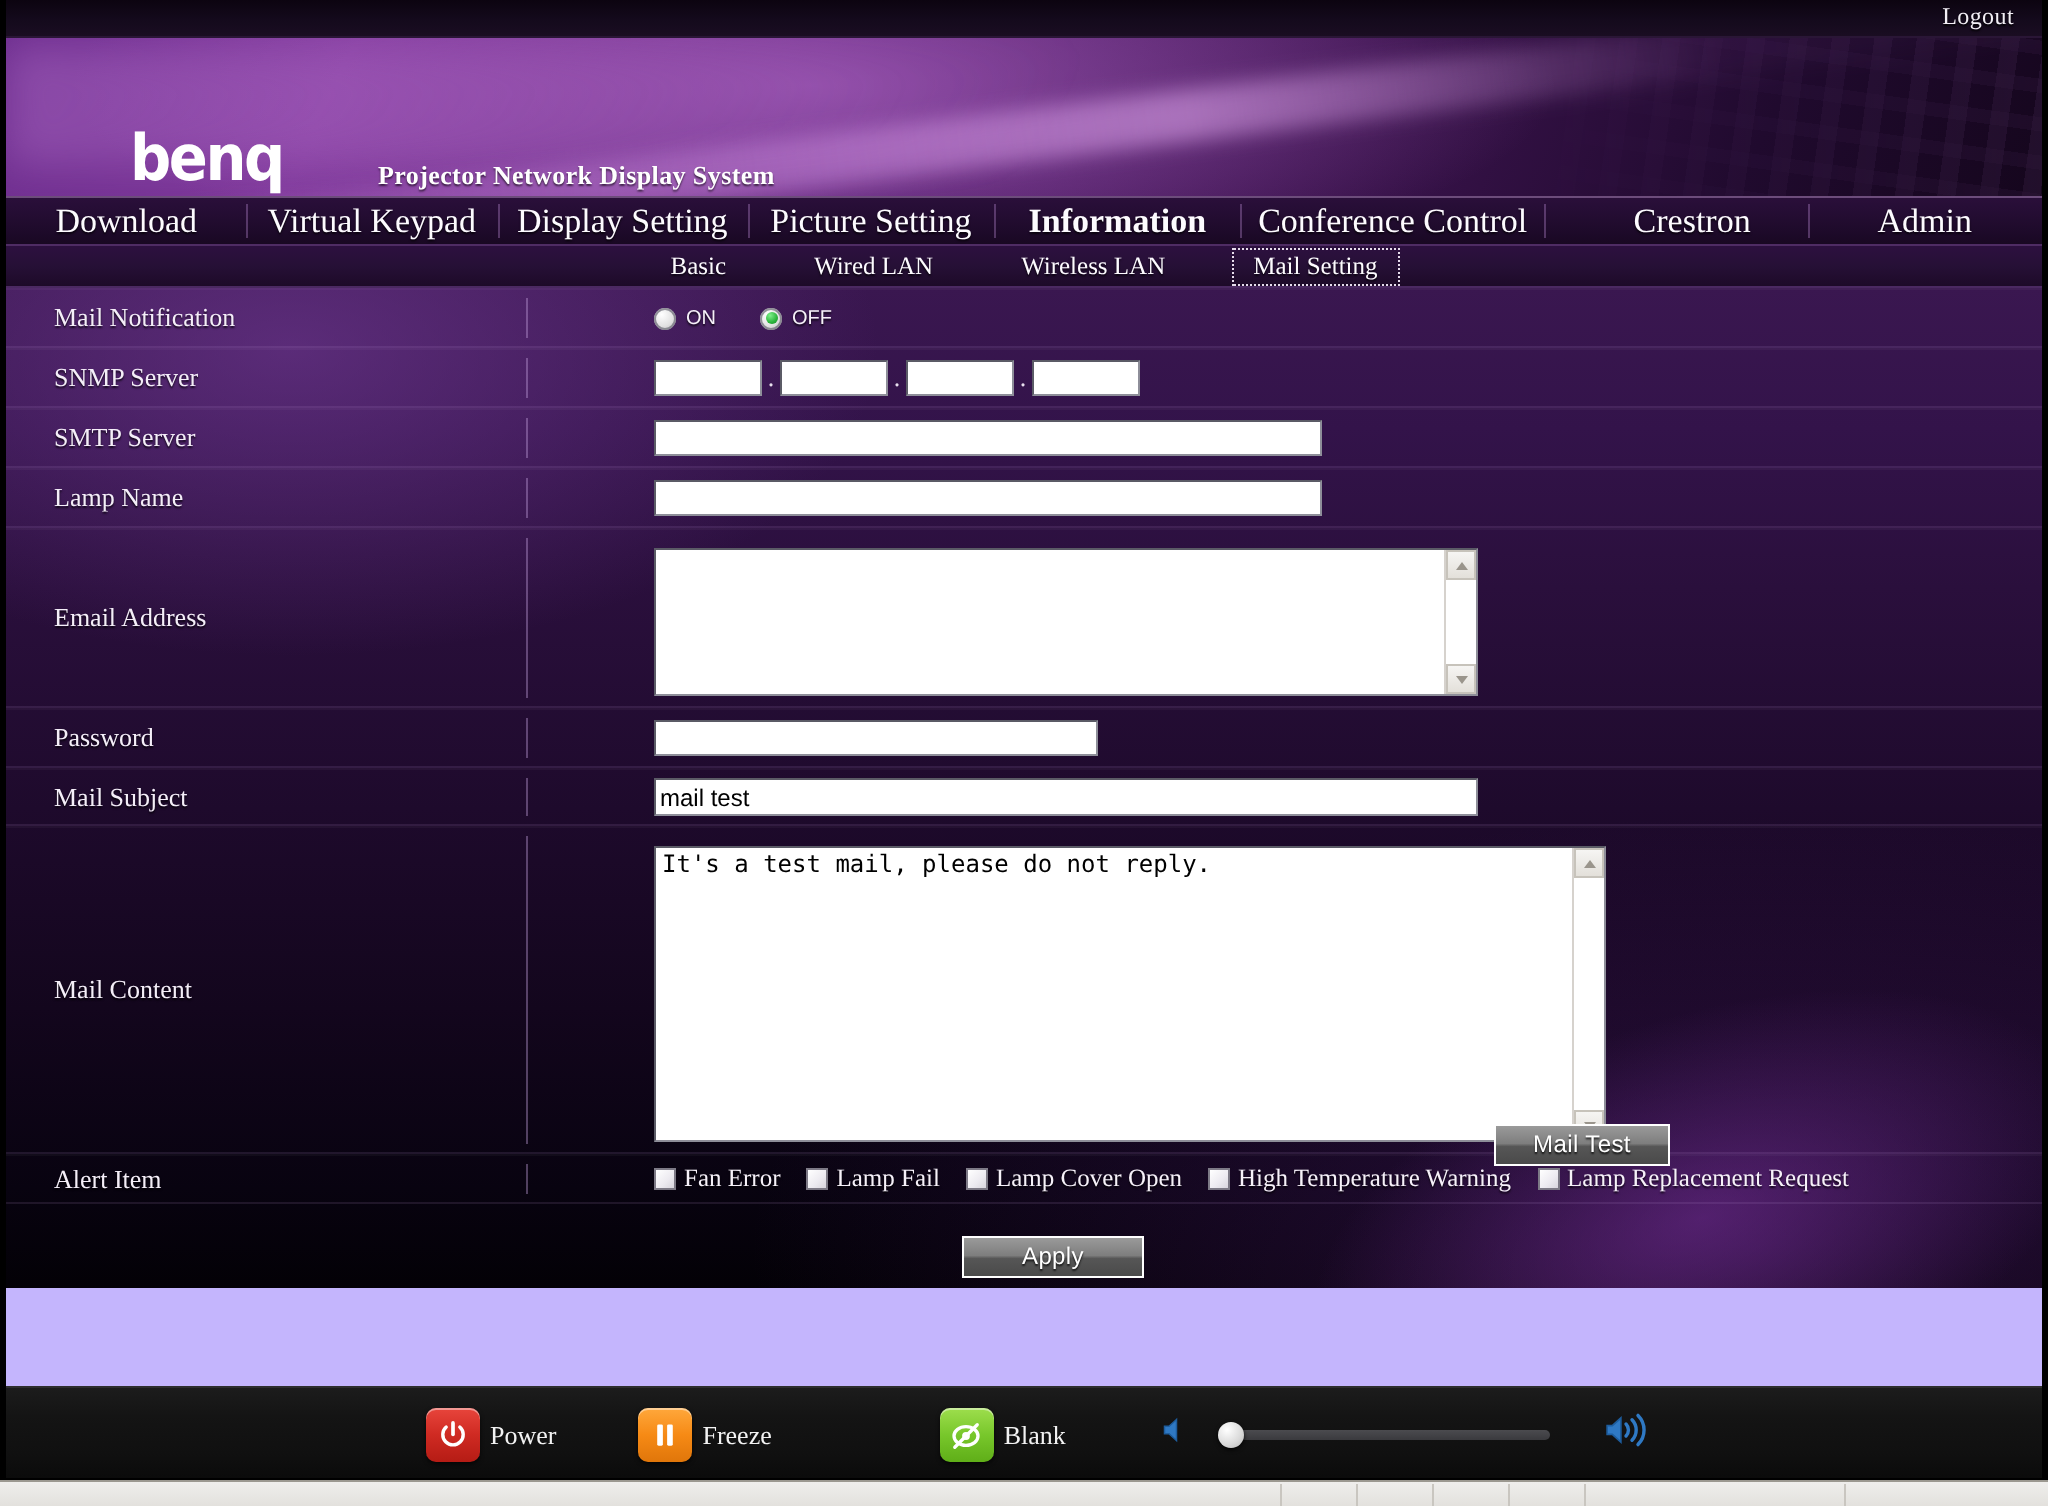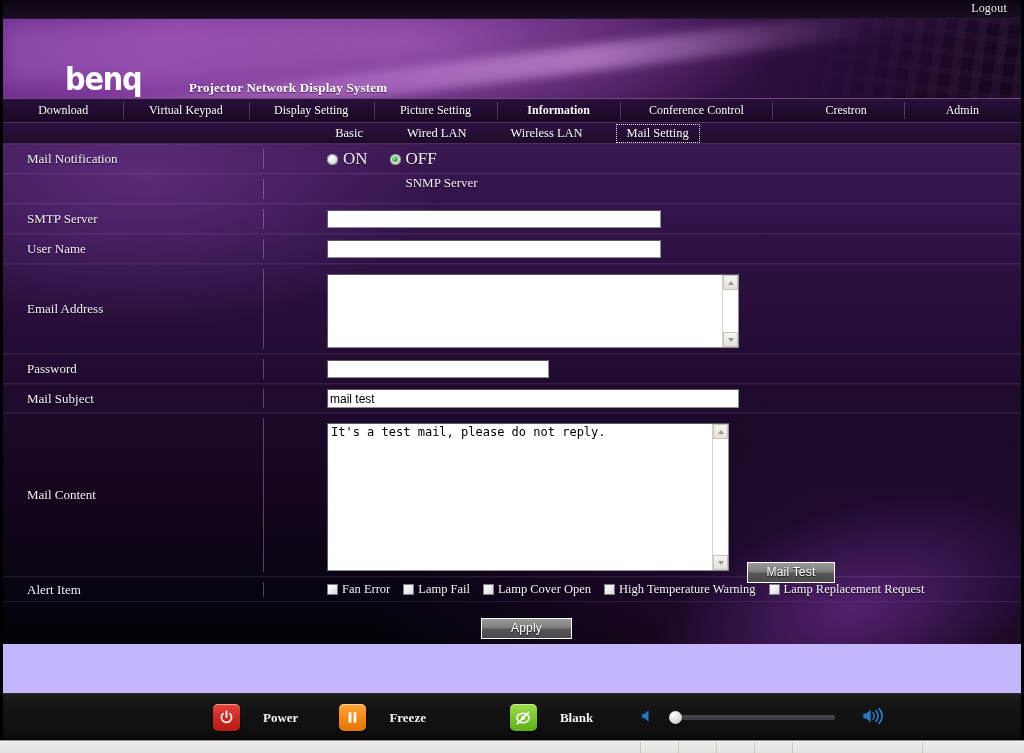--- a/index.html
+++ b/index.html
@@ -123,21 +123,21 @@
     background: linear-gradient(to bottom, #2a0f3a 0%, #220c30 48%, #190823 100%);
     border-top: 1px solid rgba(210,160,230,.45);
     border-bottom: 1px solid rgba(150,100,180,.35);
     box-sizing: border-box;
     display: flex;
     align-items: center;
   }
   .nav-main .nav-item {
     position: relative;
     font-family: "Liberation Serif", serif;
-    font-size: 12px;
+    font-size: 17px;
     color: #fdfbff;
     cursor: pointer;
     text-align: center;
     line-height: 23px;
     height: 23px;
     white-space: nowrap;
     text-shadow: 0 1px 1px rgba(0,0,0,.7);
   }
   .nav-main .nav-item + .nav-item::before {
     content: "";
@@ -224,21 +224,21 @@
   }
   .row .fld {
     flex: 1 1 auto;
     box-sizing: border-box;
     padding-left: 63px;
     display: flex;
     align-items: center;
   }
 
   .r-notify { height: 30px; }
-  .r-snmp   { height: 30px; flex-direction: column; }
+  .r-snmp   { height: 30px; }
   .r-smtp   { height: 30px; }
   .r-user   { height: 30px; }
   .r-pass   { height: 30px; }
   .r-email  { height: 90px; }
   .r-subject{ height: 29px; }
   .r-content{ height: 164px; }
   .r-alert  { height: 25px; }
 
   .r-email .lbl, .r-content .lbl { align-self: center; }
   .r-email .fld, .r-content .fld { align-items: flex-start; padding-top: 9px; }
@@ -263,22 +263,22 @@
   }
   .radio.checked::after {
     content: "";
     position: absolute;
     left: 2.5px; top: 2.5px;
     width: 6px; height: 6px;
     border-radius: 50%;
     background: radial-gradient(circle at 35% 30%, #7ef08a 0%, #2bb43c 60%, #168a26 100%);
   }
   .radio-label {
-    font-family: Liberation Serif, serif;
-    font-size: 17px;
+    font-family: Liberation Sans, sans-serif;
+    font-size: 10px;
     color: #f6f1f9;
     text-shadow: 0 1px 1px rgba(0,0,0,.75);
   }
 
   
   .tin {
     background: #ffffff;
     border: 1px solid #8e8e99;
     border-top-color: #5b5b66;
     border-left-color: #5b5b66;
@@ -307,21 +307,21 @@
 
   .ta-wrap {
     position: relative;
     background: #ffffff;
     border: 1px solid #8e8e99;
     border-top-color: #5b5b66;
     border-left-color: #5b5b66;
     box-sizing: border-box;
   }
   .ta-email   { width: 412px; height: 74px; }
-  .ta-content { width: 402px; height: 148px; }
+  .ta-content { width: 476px; height: 148px; }
   .ta-text {
     position: absolute;
     left: 3px; top: 1px;
     right: 18px;
     font-family: "DejaVu Sans Mono", "Liberation Mono", monospace;
     font-size: 12px;
     line-height: 15px;
     color: #000;
     white-space: pre-wrap;
     word-break: break-word;
@@ -425,24 +425,24 @@
     align-items: center;
     justify-content: center;
     box-shadow: inset 0 1px 0 rgba(255,255,255,.45), 0 1px 2px rgba(0,0,0,.7);
     flex: 0 0 27px;
   }
   .ico-power  { background: linear-gradient(to bottom, #e8453c 0%, #cf2a22 50%, #b51c15 100%); }
   .ico-freeze { background: linear-gradient(to bottom, #ffa83c 0%, #f68a15 50%, #e0760a 100%); }
   .ico-blank  { background: linear-gradient(to bottom, #9ede4d 0%, #78c72b 50%, #5fae18 100%); }
   .ctrl-label {
     font-family: "Liberation Serif", serif;
-    font-weight: bold;
+    font-weight: normal;
     font-size: 13px;
     color: #f2f2f2;
-    margin-left: 23px;
+    margin-left: 5px;
     white-space: nowrap;
   }
   .spk {
     display: inline-block;
     position: relative;
     cursor: pointer;
   }
   .slider-track {
     width: 160px;
     height: 5px;
@@ -555,21 +555,21 @@
 
     <div class="row r-smtp">
       <div class="lbl">SMTP Server</div>
       <div class="divider"></div>
       <div class="fld">
         <input class="tin in-wide" type="text" value="" style="">
       </div>
     </div>
 
     <div class="row r-user">
-      <div class="lbl">User Name</div>
+      <div class="lbl">Lamp Name</div>
       <div class="divider"></div>
       <div class="fld">
         <input class="tin in-wide" type="text" value="" style="">
       </div>
     </div>
 
     <div class="row r-email">
       <div class="lbl">Email Address</div>
       <div class="divider"></div>
       <div class="fld">

